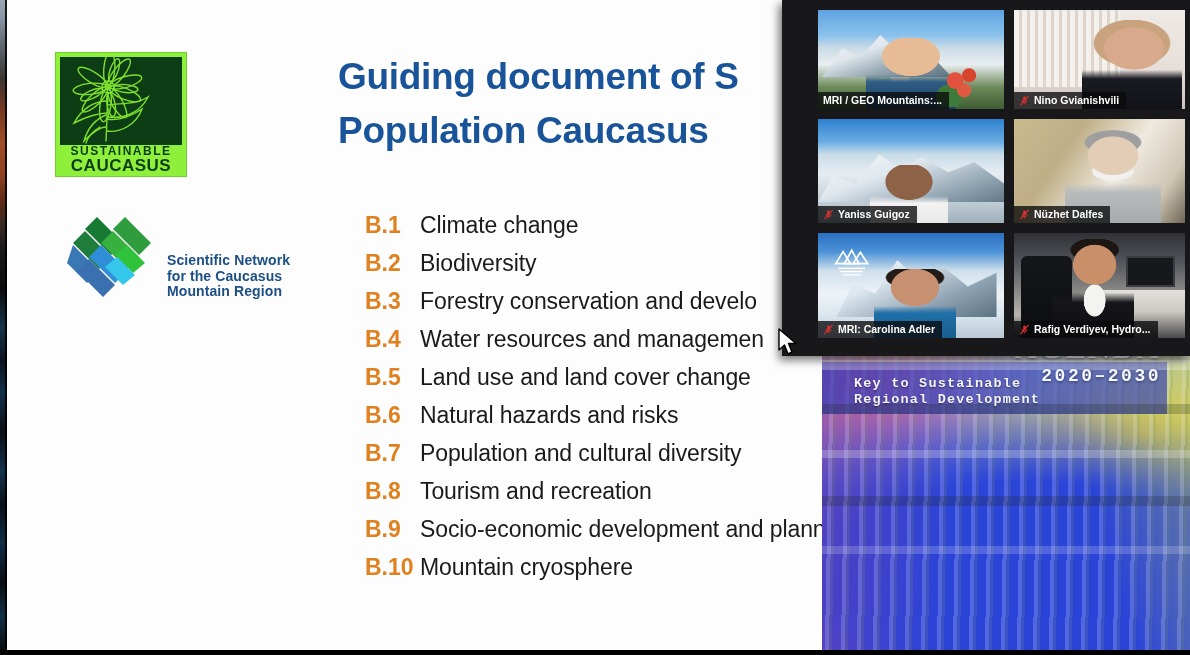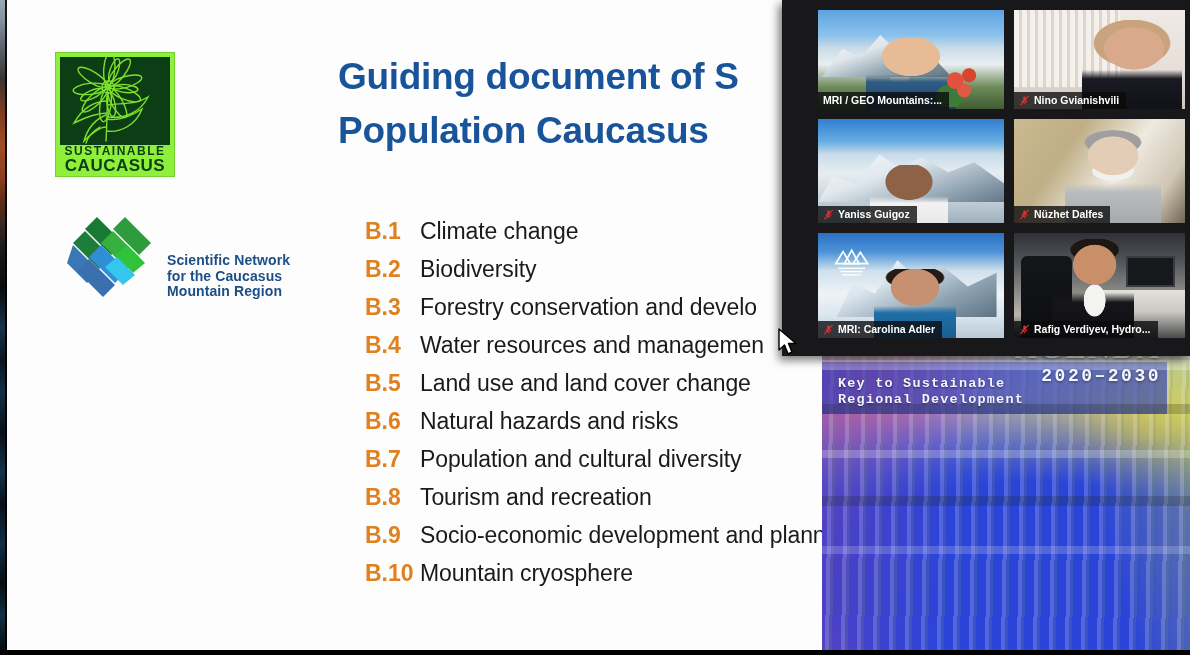--- a/index.html
+++ b/index.html
@@ -31,21 +31,21 @@
   .slide{
     position:absolute;left:7px;top:0;width:1183px;height:650px;
     background:#fdfdfd;overflow:hidden;
   }
   .slide-bottom-border{
     position:absolute;left:0;bottom:0;width:1190px;height:5px;background:#000;z-index:60;
   }
 
   
   .logo-sc{
-    position:absolute;left:48px;top:52px;width:120px;height:125px;
+    position:absolute;left:48px;top:52px;width:132px;height:125px;
   }
   .logo-sc .frame{
     position:absolute;inset:0;background:#8ef03a;
     box-shadow:0 0 0 1px #72d02c inset;
   }
   .logo-sc .panel{
     position:absolute;left:5px;top:5px;right:5px;height:88px;
     background:#0d3d14;
   }
   .logo-sc svg{position:absolute;left:5px;top:5px;}
@@ -74,21 +74,21 @@
   .title{
     position:absolute;left:331px;top:50px;width:740px;
     font-family:"Liberation Sans",sans-serif;
     font-weight:700;font-size:37px;line-height:54px;color:#19549b;
     letter-spacing:-.3px;white-space:nowrap;
   }
 
   
   .list{position:absolute;left:358px;top:212px;width:800px;}
   .list-row{
-    display:flex;align-items:center;height:38px;white-space:nowrap;
+    display:flex;align-items:flex-start;height:38px;white-space:nowrap;
   }
   .list-key{
     width:55px;flex:0 0 55px;
     color:#e0801f;font-weight:700;font-size:23px;
     font-family:"Liberation Sans",sans-serif;
   }
   .list-val{
     color:#1a1a1a;font-size:23px;font-weight:400;
     font-family:"Liberation Sans",sans-serif;letter-spacing:-.1px;
   }
@@ -147,21 +147,21 @@
     font-weight:700;font-size:31px;letter-spacing:2px;color:#fafbff;
     text-shadow:0 1px 3px rgba(0,0,0,.45);
   }
   .book .years{
     position:absolute;right:36px;top:66px;
     font-family:"Liberation Mono","DejaVu Sans Mono",monospace;
     font-weight:700;font-size:18px;letter-spacing:2.5px;color:#f3f6ff;
     text-shadow:0 1px 3px rgba(0,0,0,.45);
   }
   .book .key{
-    position:absolute;left:16px;top:76px;
+    position:absolute;left:32px;top:76px;
     font-family:"Liberation Mono","DejaVu Sans Mono",monospace;
     font-weight:700;font-size:13.5px;line-height:16px;letter-spacing:1.2px;
     color:#f2f5ff;text-shadow:0 1px 2px rgba(0,0,0,.5);
   }
 
   
   .video-panel{
     position:absolute;left:782px;top:0;width:408px;height:356px;
     background:#18181a;z-index:30;
     box-shadow:-3px 4px 9px rgba(0,0,0,.55);

